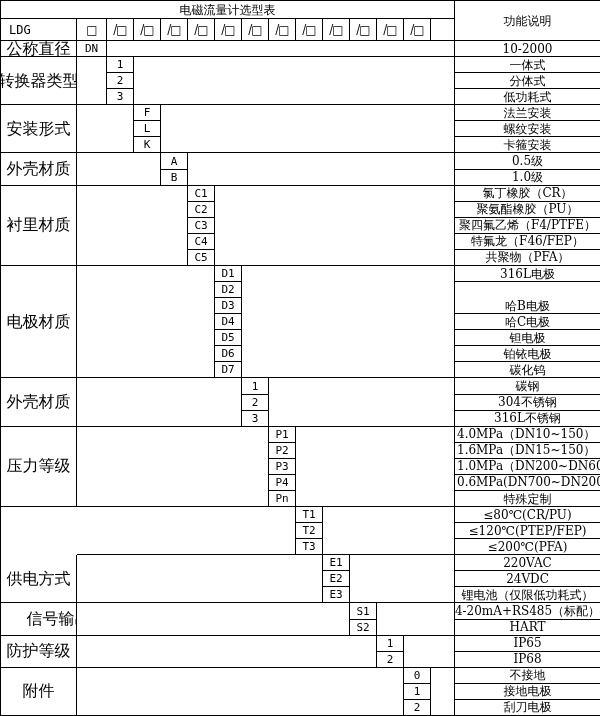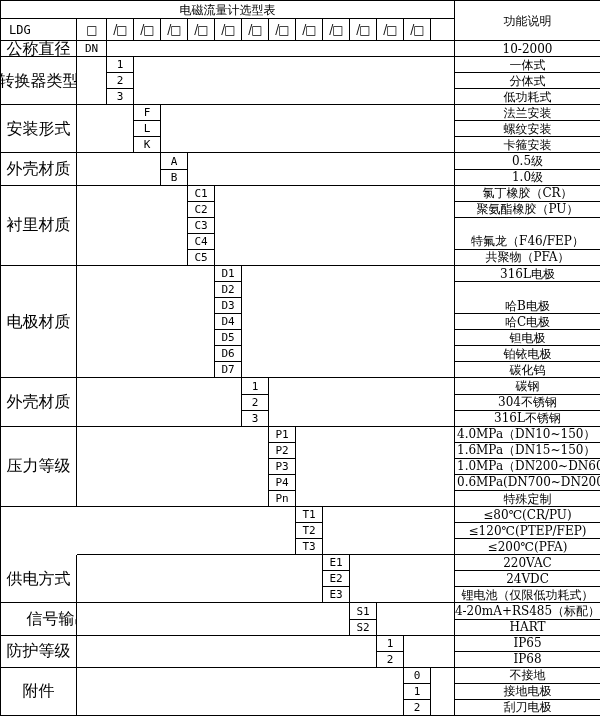--- a/index.html
+++ b/index.html
@@ -95,20 +95,21 @@
       <div class="cell code" style="grid-area: 11 / 5;">B</div>
       <div class="cell" style="grid-area: 11 / 16;">1.0级</div>
       <div class="cell sec-label" style="grid-area: 12 / 1 / 17;">衬里材质</div>
       <div class="cell" style="grid-area: 12 / 2 / 17 / 6;"></div>
       <div class="cell" style="grid-area: 12 / 7 / 17 / 16;"></div>
       <div class="cell code" style="grid-area: 12 / 6;">C1</div>
       <div class="cell" style="grid-area: 12 / 16;">氯丁橡胶（CR）</div>
       <div class="cell code" style="grid-area: 13 / 6;">C2</div>
       <div class="cell" style="grid-area: 13 / 16;">聚氨酯橡胶（PU）</div>
       <div class="cell code" style="grid-area: 14 / 6;">C3</div>
+      <div class="cell" style="grid-area: 14 / 16;">聚四氟乙烯（F4/PTFE）</div>
       <div class="cell code" style="grid-area: 15 / 6;">C4</div>
       <div class="cell" style="grid-area: 15 / 16;">特氟龙（F46/FEP）</div>
       <div class="cell code" style="grid-area: 16 / 6;">C5</div>
       <div class="cell" style="grid-area: 16 / 16;">共聚物（PFA）</div>
       <div class="cell sec-label" style="grid-area: 17 / 1 / 24;">电极材质</div>
       <div class="cell" style="grid-area: 17 / 2 / 24 / 7;"></div>
       <div class="cell" style="grid-area: 17 / 8 / 24 / 16;"></div>
       <div class="cell code" style="grid-area: 17 / 7;">D1</div>
       <div class="cell" style="grid-area: 17 / 16;">316L电极</div>
       <div class="cell code" style="grid-area: 18 / 7;">D2</div>

